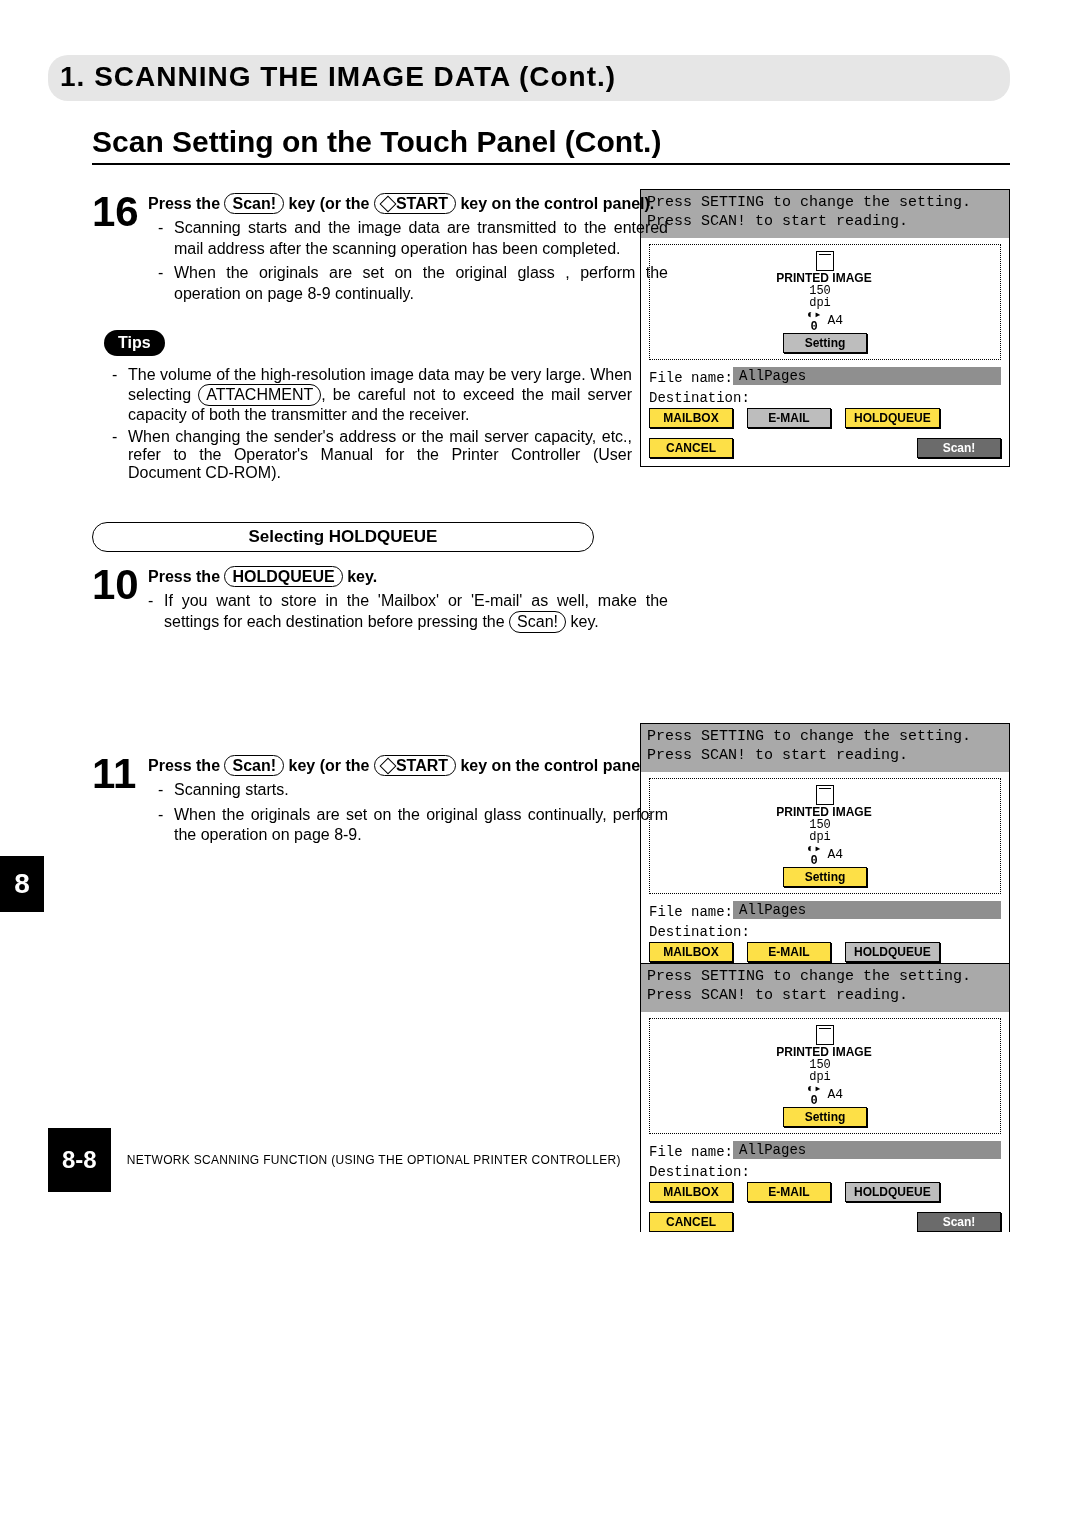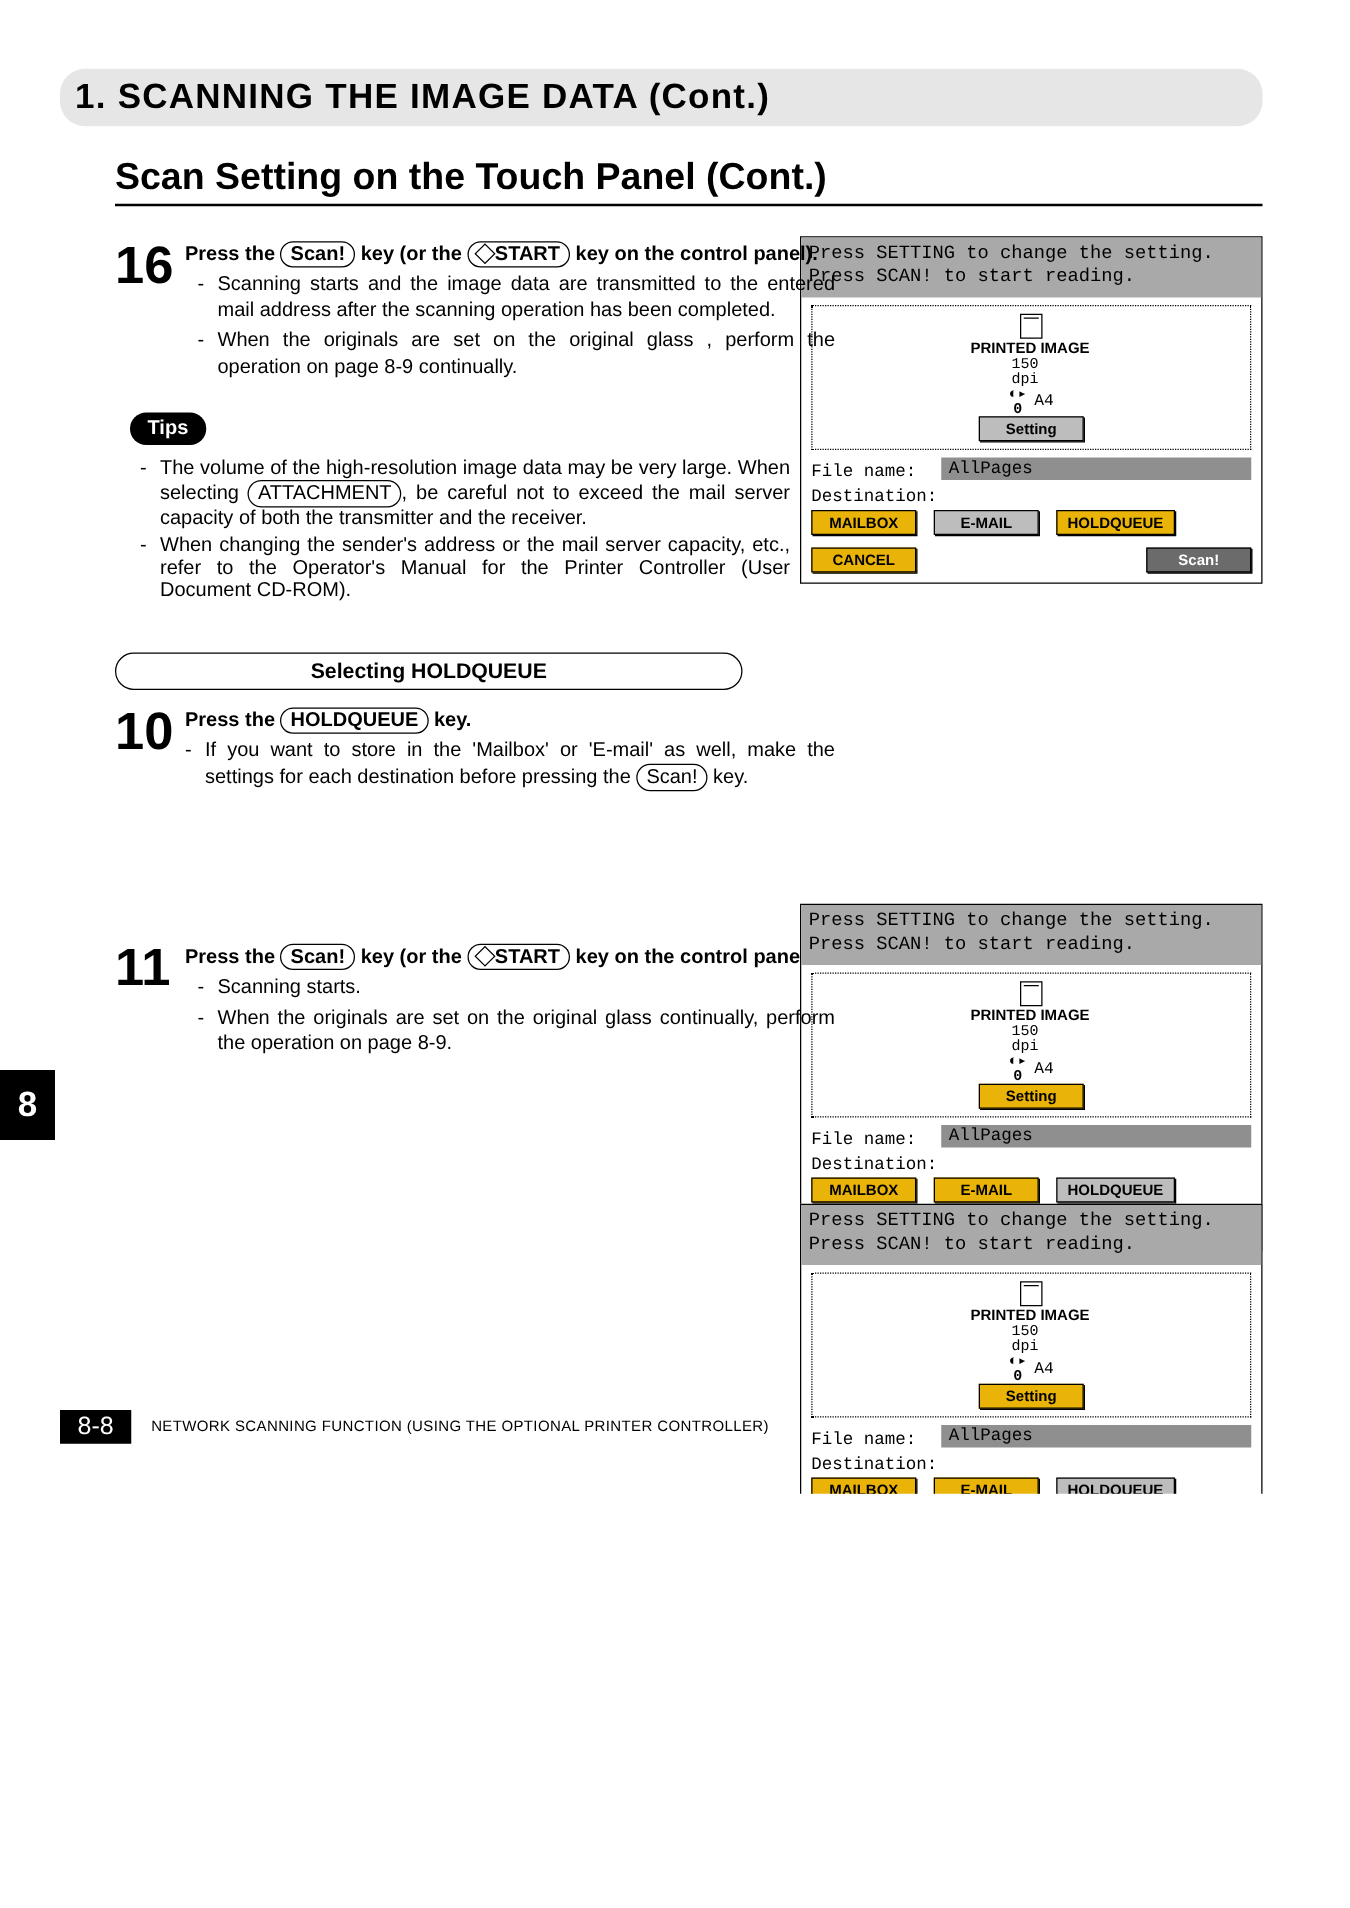--- a/index.html
+++ b/index.html
@@ -155,22 +155,22 @@
     color: #000;
     padding: 4px 6px 6px;
     line-height: 1.25;
     font-size: 15px;
   }
   .panel-body {
     padding: 6px 8px 8px;
   }
   .panel-row {
     display:flex;
-    align-items:flex-start;
-    gap:20px;
+    align-items:center;
+    gap:0;
   }
   .panel-inner {
     border: 1px dotted #000;
     padding: 6px 6px;
     margin-bottom: 6px;
     position: relative;
     display:flex;
     align-items:center;
     flex-direction:column;
   }
@@ -190,21 +190,21 @@
     flex:1;
     display:flex;
     align-items:center;
     gap:6px;
     font-size:13px;
   }
   .panel-btn {
     display:inline-block;
     border:1.5px solid #000;
     box-shadow: 1px 1px 0 #000;
-    background:#eab308;
+    background:#fde047;
     font-family: Arial, sans-serif;
     font-weight: bold;
     font-size: 12px;
     padding: 2px 8px;
     text-align:center;
     min-width: 66px;
   }
   .panel-btn.sel {
     background:#bdbdbd;
   }
@@ -260,23 +260,23 @@
     margin: 0 2px -1px 0;
   }
   .footer {
     margin-top: 60px;
     display:flex;
     align-items:center;
   }
   .footer-page {
     background:#000;
     color:#fff;
-    font-size:20px;
-    font-weight:normal;
-    padding:2px 14px;
+    font-size:24px;
+    font-weight:bold;
+    padding:18px 14px;
     margin-right: 16px;
   }
   .footer-text {
     font-size:12px;
     letter-spacing: .3px;
   }
   .step-float {
     position: relative;
   }
 </style>

